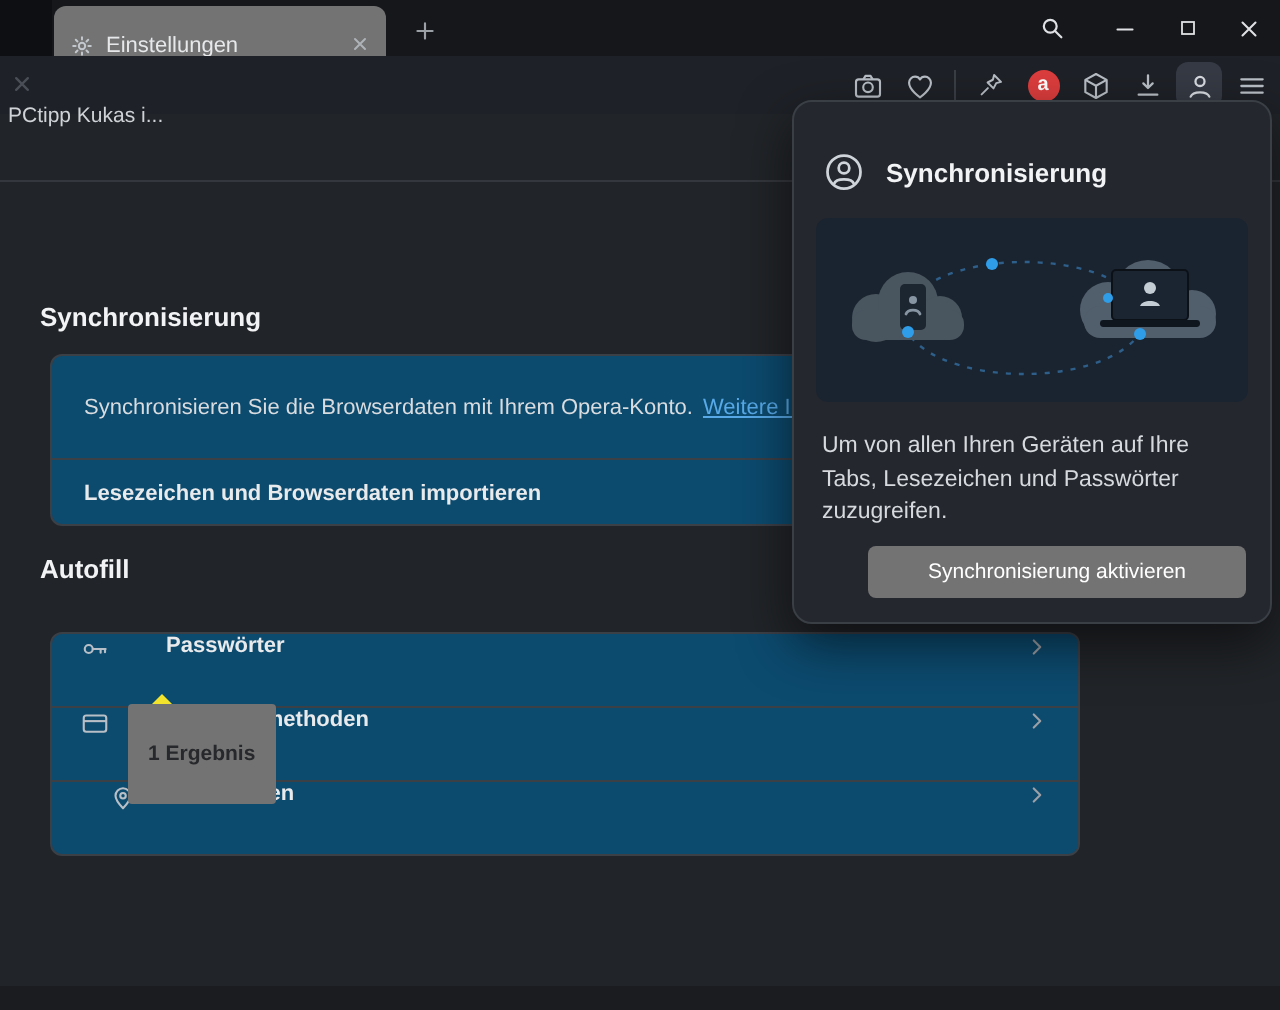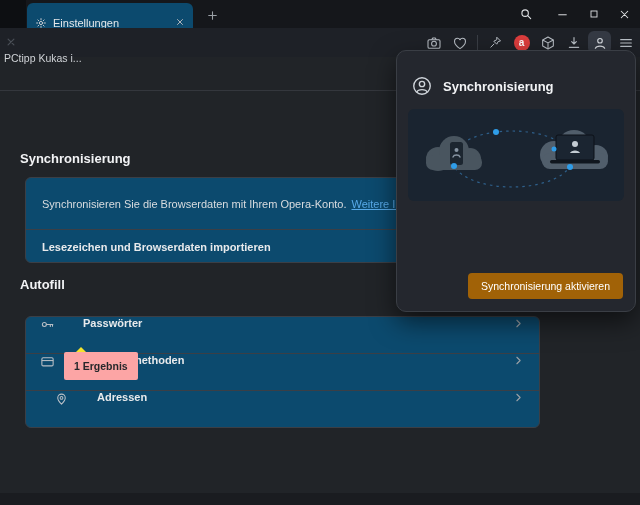--- a/index.html
+++ b/index.html
@@ -5,21 +5,21 @@
   html,body{margin:0;padding:0;background:#000;}
   .screen{
     position:relative;width:640px;height:505px;overflow:hidden;
     background:#212428;font-family:"Liberation Sans",sans-serif;
     -webkit-font-smoothing:antialiased;
   }
   
   .tabbar{position:absolute;top:0;left:0;right:0;height:28px;background:#15171b;}
   .corner{position:absolute;left:0;top:0;width:26px;height:28px;background:#0d0f12;}
   .tab{
-    position:absolute;left:27px;top:3px;width:166px;height:40px;background:#0c4a6e;
+    position:absolute;left:27px;top:3px;width:166px;height:40px;background:#737373;
     border-radius:6px 6px 0 0;display:flex;align-items:center;gap:6px;
     padding:0 8px;color:#e6e8ea;font-size:11px;box-sizing:border-box;
   }
   .tab-title{white-space:nowrap;overflow:hidden;}
   .tab svg{flex:0 0 auto;}
   .tab-close{margin-left:auto;color:#aeb3b9;cursor:pointer;}
   .newtab{position:absolute;left:201px;top:4px;width:22px;height:22px;display:flex;
     align-items:center;justify-content:center;color:#9aa0a6;}
   .winctrl{position:absolute;right:0;top:0;height:28px;display:flex;align-items:center;}
   .wbtn{width:31px;height:28px;display:flex;align-items:center;justify-content:center;color:#dfe1e4;}
@@ -48,36 +48,36 @@
     color:#d9dcdf;border-bottom:1px solid #3b3f46;white-space:nowrap;overflow:hidden;}
   .link{color:#57a9e8;text-decoration:underline;margin-left:5px;cursor:pointer;}
   .sync-row2{height:33px;display:flex;align-items:center;padding:0 16px;font-size:11px;
     font-weight:bold;color:#e8eaec;cursor:pointer;}
   .autofill-card{top:316px;}
   .af-row{height:36px;display:flex;gap:28px;padding:0 14px;
     border-bottom:1px solid #3b3f46;cursor:pointer;color:#b9bfc6;}
   .af-row:last-child{border-bottom:none;margin-left:14px;}
   .af-label{font-size:11px;font-weight:bold;color:#e8eaec;}
   .af-chevron{margin-left:auto;color:#9ba0a6;display:flex;}
-  .badge{position:absolute;top:352px;left:64px;background:#fca5a5;color:#26282b;
-    font-size:10.5px;font-weight:bold;padding:8px 10px;border-radius:2px;z-index:5;}
+  .badge{position:absolute;top:352px;left:64px;background:#737373;color:#26282b;
+    font-size:10.5px;font-weight:bold;padding:19px 10px;border-radius:2px;z-index:5;}
   .badge::before{content:"";position:absolute;top:-5px;left:12px;width:0;height:0;
     border-left:5px solid transparent;border-right:5px solid transparent;
     border-bottom:5px solid #f3e32c;}
   
   .popup{position:absolute;top:50px;left:396px;width:240px;height:262px;background:#24272e;
     border:1px solid #3a3e45;border-radius:10px;box-shadow:0 10px 26px rgba(0,0,0,.55);
     z-index:10;box-sizing:border-box;}
   .popup-header{display:flex;align-items:center;gap:10px;padding:24px 14px 12px;color:#cfd4da;}
   .popup-title{font-size:13px;font-weight:bold;color:#f2f3f5;}
   .popup-illu{margin:0 11px;height:92px;background:#1a2430;border-radius:6px;overflow:hidden;}
   .popup-illu svg{display:block;width:100%;height:100%;}
   .popup-body{padding:14px 14px 0;font-size:11.5px;line-height:1.45;color:#d6d9dd;}
-  .popup-btn{position:absolute;right:12px;bottom:12px;background:#a16207;color:#fff;
-    font-size:10.5px;font-family:inherit;padding:7px 13px;border-radius:4px;border:none;cursor:pointer;}
+  .popup-btn{position:absolute;right:12px;bottom:12px;background:#737373;color:#fff;
+    font-size:10.5px;font-family:inherit;padding:7px 30px;border-radius:4px;border:none;cursor:pointer;}
   .bottom-strip{position:absolute;bottom:0;left:0;right:0;height:12px;background:#1a1c20;}
 </style>
 </head>
 <body>
 
 <div class="screen">
 
   <div class="tabbar">
     <div class="corner"></div>
 
@@ -278,18 +278,19 @@
 
         <g fill="#2f9de8">
           <circle cx="88" cy="23" r="3"></circle>
             <circle cx="46" cy="57" r="3"></circle>
           <circle cx="162" cy="58" r="3"></circle>
             <circle cx="146" cy="40" r="2.5"></circle>
         </g>
       </svg>
     </div>
 
+    <div class="popup-body">Um von allen Ihren Geräten auf Ihre Tabs, Lesezeichen und Passwörter zuzugreifen.</div>
 
     <button class="popup-btn">Synchronisierung aktivieren</button>
   </div>
 
   <div class="bottom-strip"></div>
 </div>
 
 </body></html>

